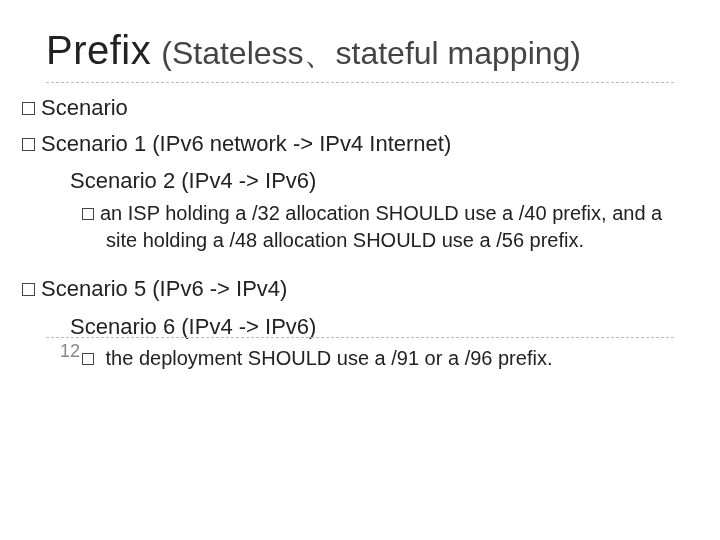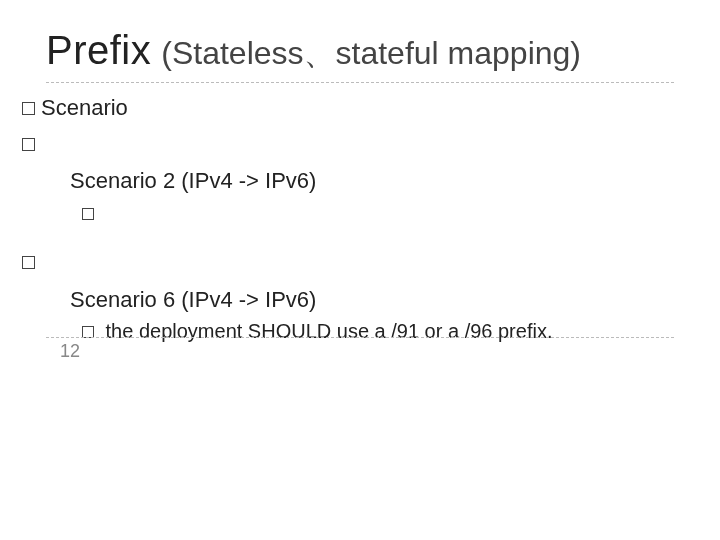--- a/index.html
+++ b/index.html
@@ -106,34 +106,34 @@
 
   <hr class="hr">
 
   <div class="content">
 
     <div class="lvl1">
       <span class="box"></span><span>Scenario</span>
     </div>
 
     <div class="lvl1">
-      <span class="box"></span>
+      <span class="box"></span><span>Scenario 1 (IPv6 network -&gt; IPv4 Internet)</span>
     </div>
     <div class="lvl1-cont">
       <span>Scenario 2 (IPv4  -&gt;  IPv6)</span>
     </div>
 
     <div class="lvl2">
-      <span class="box box-sm"></span>
+      <span class="box box-sm"></span><span>an ISP holding a /32 allocation SHOULD use a /40 prefix, and a site holding a /48 allocation SHOULD use a /56 prefix.</span>
     </div>
 
     <div class="gap"></div>
 
     <div class="lvl1">
-      <span class="box"></span>
+      <span class="box"></span><span>Scenario 5 (IPv6 -&gt; IPv4)</span>
     </div>
     <div class="lvl1-cont">
       <span>Scenario 6 (IPv4 -&gt; IPv6)</span>
     </div>
 
     <div class="lvl2">
       <span class="box box-sm"></span><span> the deployment SHOULD use a /91 or a /96 prefix.</span>
     </div>
 
   </div>

